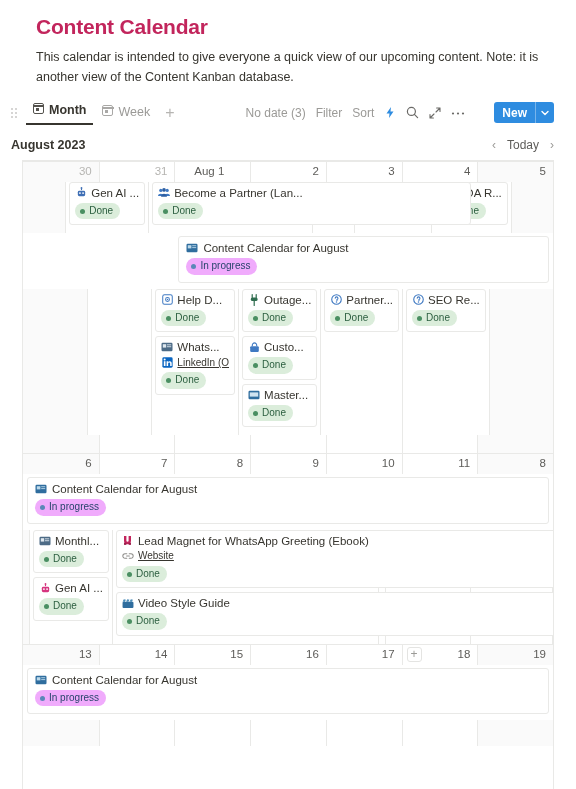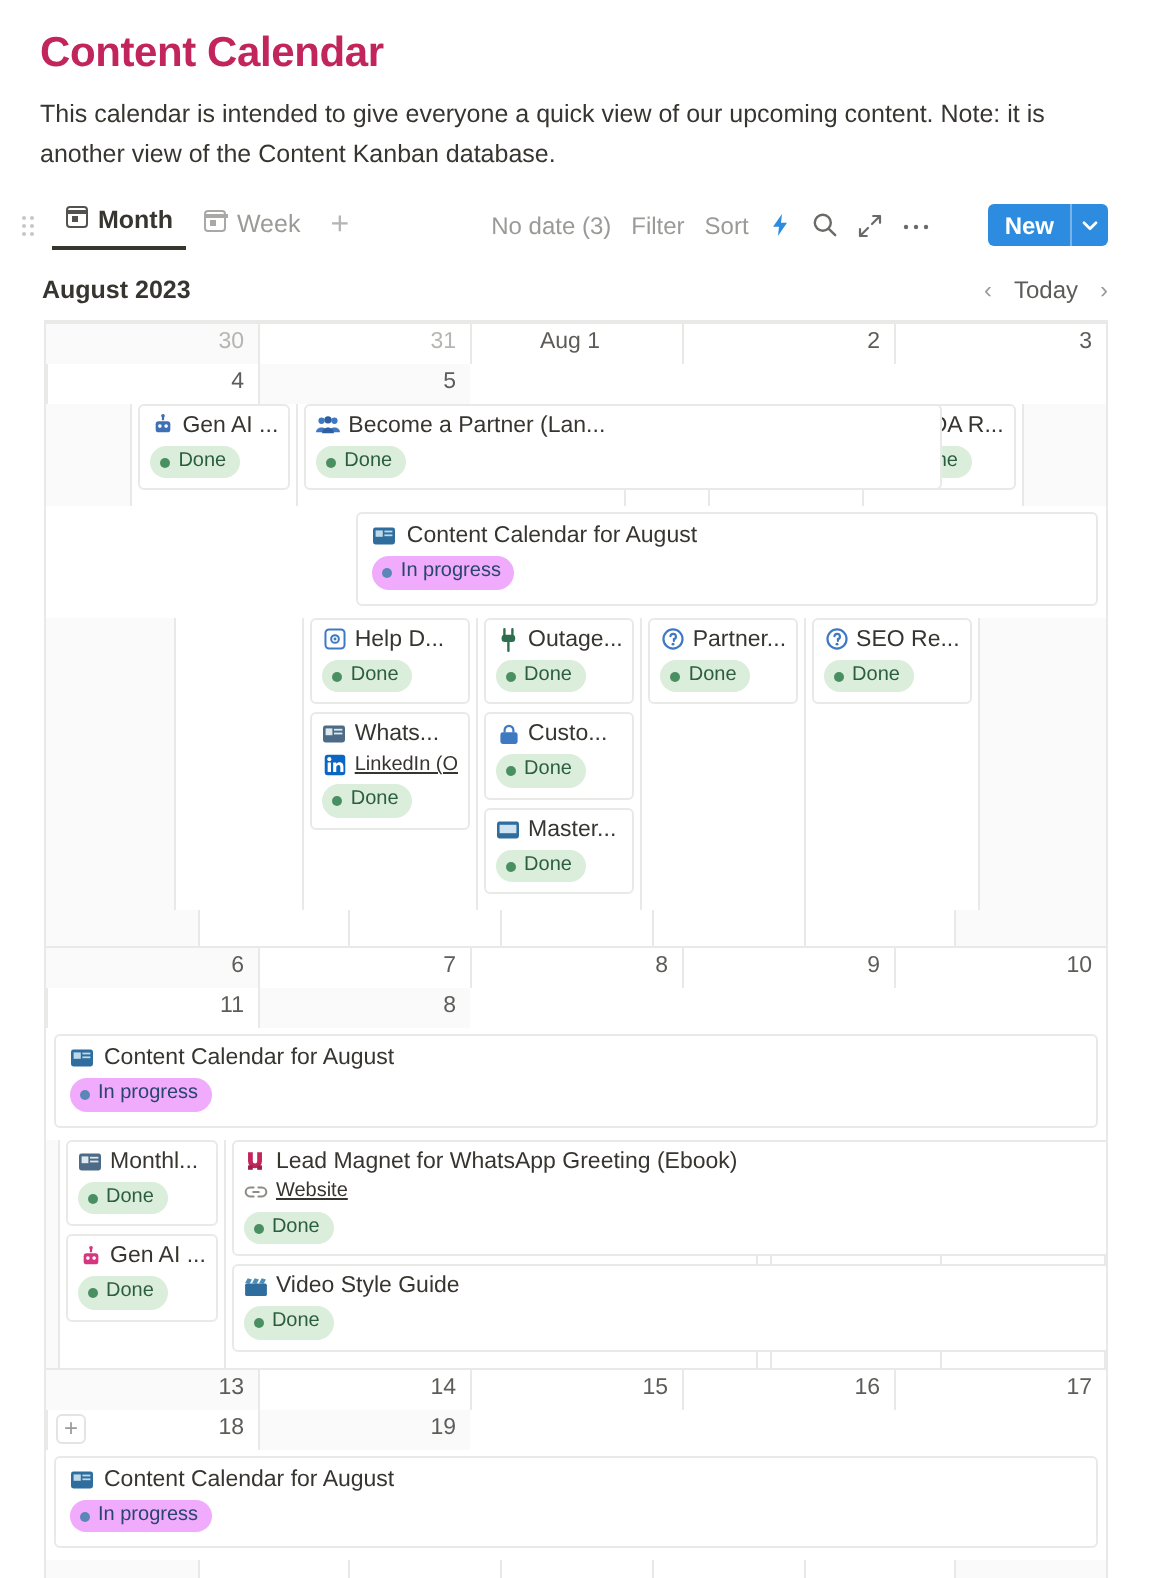--- a/index.html
+++ b/index.html
@@ -6,21 +6,21 @@
   html, body { margin:0; padding:0; }
   body {
     width:576px; height:789px;
     background:#ffffff;
     font-family:"Liberation Sans", sans-serif;
     color:#37352f;
     overflow:hidden;
   }
 
   
-  .page-head { padding:14px 22px 0 20px; }
+  .page-head { padding:14px 22px 0 36px; }
   .page-title {
     font-size:21px; font-weight:700; color:#c2255c;
     letter-spacing:-0.2px; margin:0 0 9px 0; line-height:1.2;
   }
   .page-desc {
     font-size:12.5px; line-height:1.55; color:#37352f;
     margin:0; max-width:545px;
   }
 
   
@@ -65,40 +65,40 @@
     display:flex; align-items:stretch; background:#2e8ce0; color:#fff;
     border-radius:3px; overflow:hidden; height:21px; margin-left:19px; cursor:pointer;
   }
   .new-btn .lbl { font-size:12px; font-weight:700; padding:0 8px; display:flex; align-items:center; }
   .new-btn .sep { width:1px; background:rgba(255,255,255,.35); }
   .new-btn .car { padding:0 5px; display:flex; align-items:center; font-size:9px; }
 
   
   .monthbar {
     display:flex; align-items:center; justify-content:space-between;
-    margin:10px 22px 6px 21px; height:18px;gap:33px;
+    margin:10px 22px 6px 11px; height:18px;gap:33px;
   }
   .month-label { font-size:12.5px; font-weight:700; color:#37352f; }
   .nav { display:flex; align-items:center; gap:11px; color:#9b9a97; font-size:12px; }
   .nav span { cursor:pointer; }
   .nav .today { color:#5d5c59; }
 
   
   .cal {
     margin:0 22px; border-top:1px solid #e9e9e7;
     border-left:1px solid #e9e9e7; border-right:1px solid #e9e9e7;
     height:643px; overflow:hidden;
   }
   .dow-row { display:grid; grid-template-columns:repeat(7,1fr); }
   .dow {
     font-size:10.5px; color:#9b9a97; text-align:center;
     padding:3px 0 5px 0; background:#fff;
   }
   .week { border-top:1px solid #e9e9e7; position:relative; }
-  .daynums { display:grid; grid-template-columns:repeat(5,1fr); position:relative; }
+  .daynums { display:grid; grid-template-columns:repeat(7,1fr); position:relative; }
   .daynum {
     font-size:11.5px; color:#5d5c59; text-align:right;
     padding:3px 7px 3px 0; border-left:1px solid #e9e9e7;
     position:relative; min-height:20px;
   }
   .daynum:first-child { border-left:none; }
   .daynum.dim { color:#b6b5b2; }
   .daynum.today-date { text-align:center; }
   .plus-btn {
     position:absolute; left:4px; top:2px;

